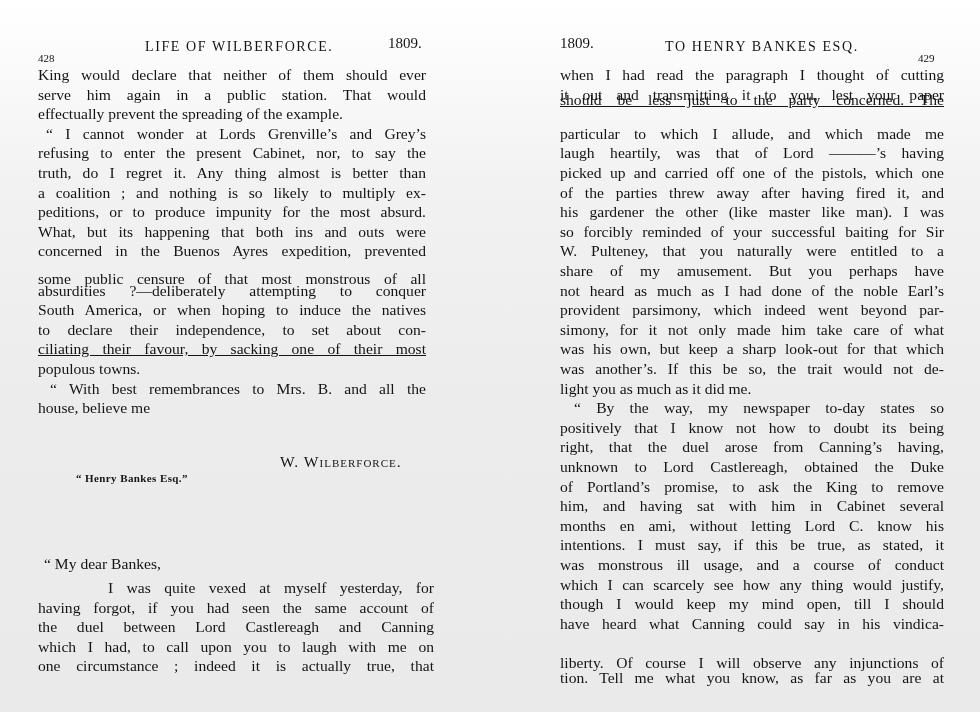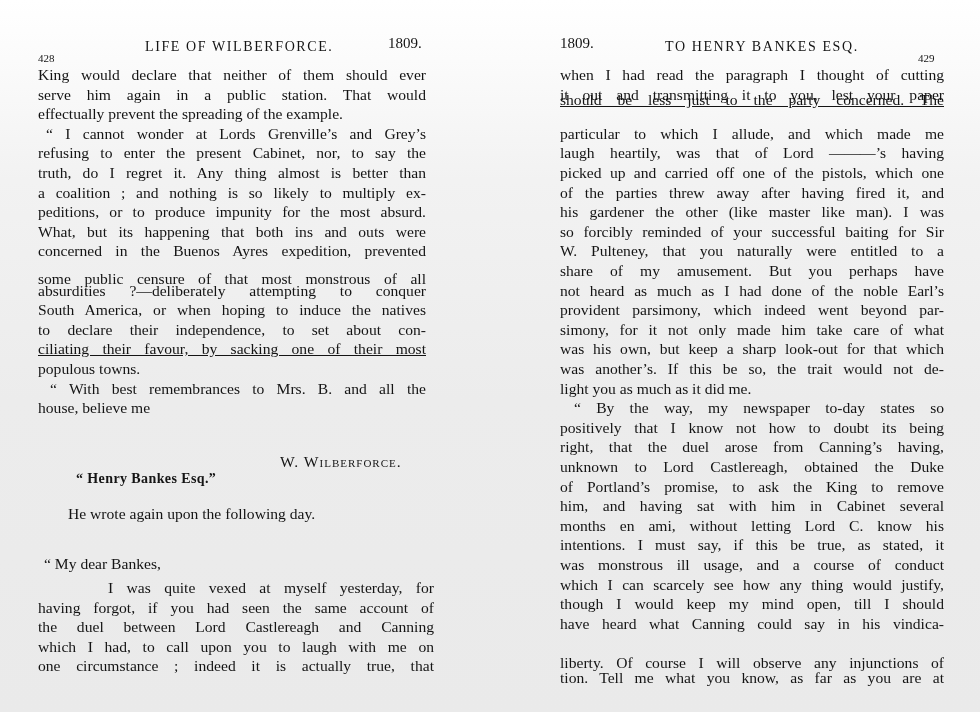--- a/index.html
+++ b/index.html
@@ -55,21 +55,21 @@
       font-family: "Liberation Serif", serif;
       font-size: 15.6px;
       white-space: nowrap;
       line-height: 19px;
     }
     .just {
       text-align: justify;
       text-align-last: justify;
     }
     .small {
-      font-size: 14px;
+      font-size: 11px;
       letter-spacing: 0.4px;
       font-weight: bold;
     }
     .sc {
       font-variant: small-caps;
       letter-spacing: 1px;
     }
   </style>
 </head>
 <body>
@@ -97,21 +97,20 @@
       <div class="line just" style="top: 300.2px; left: 0px; width: 388px;">South America, or when hoping to induce the natives</div>
       <div class="line just" style="top: 319.8px; left: 0px; width: 388px;">to declare their independence, to set about con-</div>
       <div class="line just" style="top: 339.4px; left: 0px; width: 388px; text-decoration: underline;">ciliating their favour, by sacking one of their most</div>
       <div class="line" style="top: 359px; left: 0px; width: 388px;">populous towns.</div>
       <div class="line just" style="top: 378.6px; left: 12px; width: 376px;">“ With best remembrances to Mrs. B. and all the</div>
       <div class="line" style="top: 398.2px; left: 0px; width: 388px;">house, believe me</div>
     </div>
 
   <div class="line sc" style="top:452px; left:242px; font-size:15.6px;">W. Wilberforce.</div>
   <div class="line small" style="top:469px; left:38px;">“ Henry Bankes Esq.”</div>
-  <div class="line" style="top:504px; left:30px;">He wrote again upon the following day.</div>
   <div class="line" style="top:554px; left:6px;">“ My dear Bankes,</div>
 
   <div id="left-letter-lines">
       <div class="line just" style="top: 578px; left: 70px; width: 326px;">I was quite vexed at myself yesterday, for</div>
       <div class="line just" style="top: 597.6px; left: 0px; width: 396px;">having forgot, if you had seen the same account of</div>
       <div class="line just" style="top: 617.2px; left: 0px; width: 396px;">the duel between Lord Castlereagh and Canning</div>
       <div class="line just" style="top: 636.8px; left: 0px; width: 396px;">which I had, to call upon you to laugh with me on</div>
       <div class="line just" style="top: 656.4px; left: 0px; width: 396px;">one circumstance ; indeed it is actually true, that</div>
     </div>
 </div>

